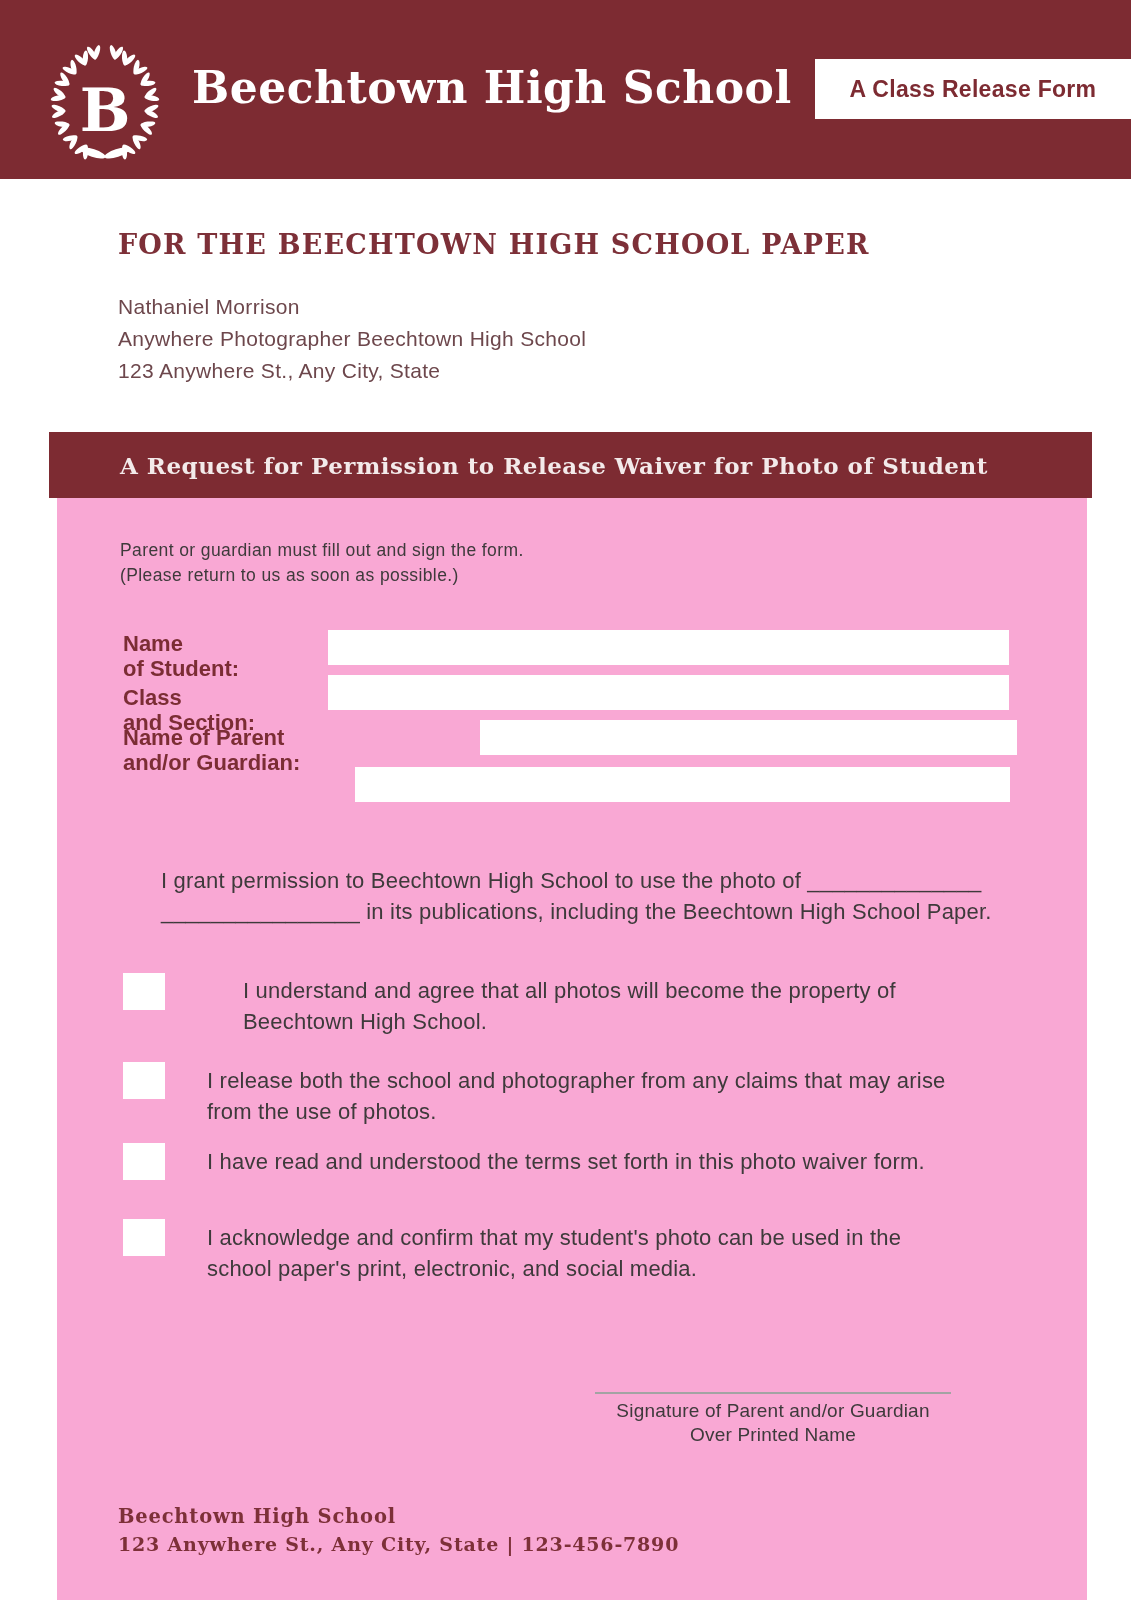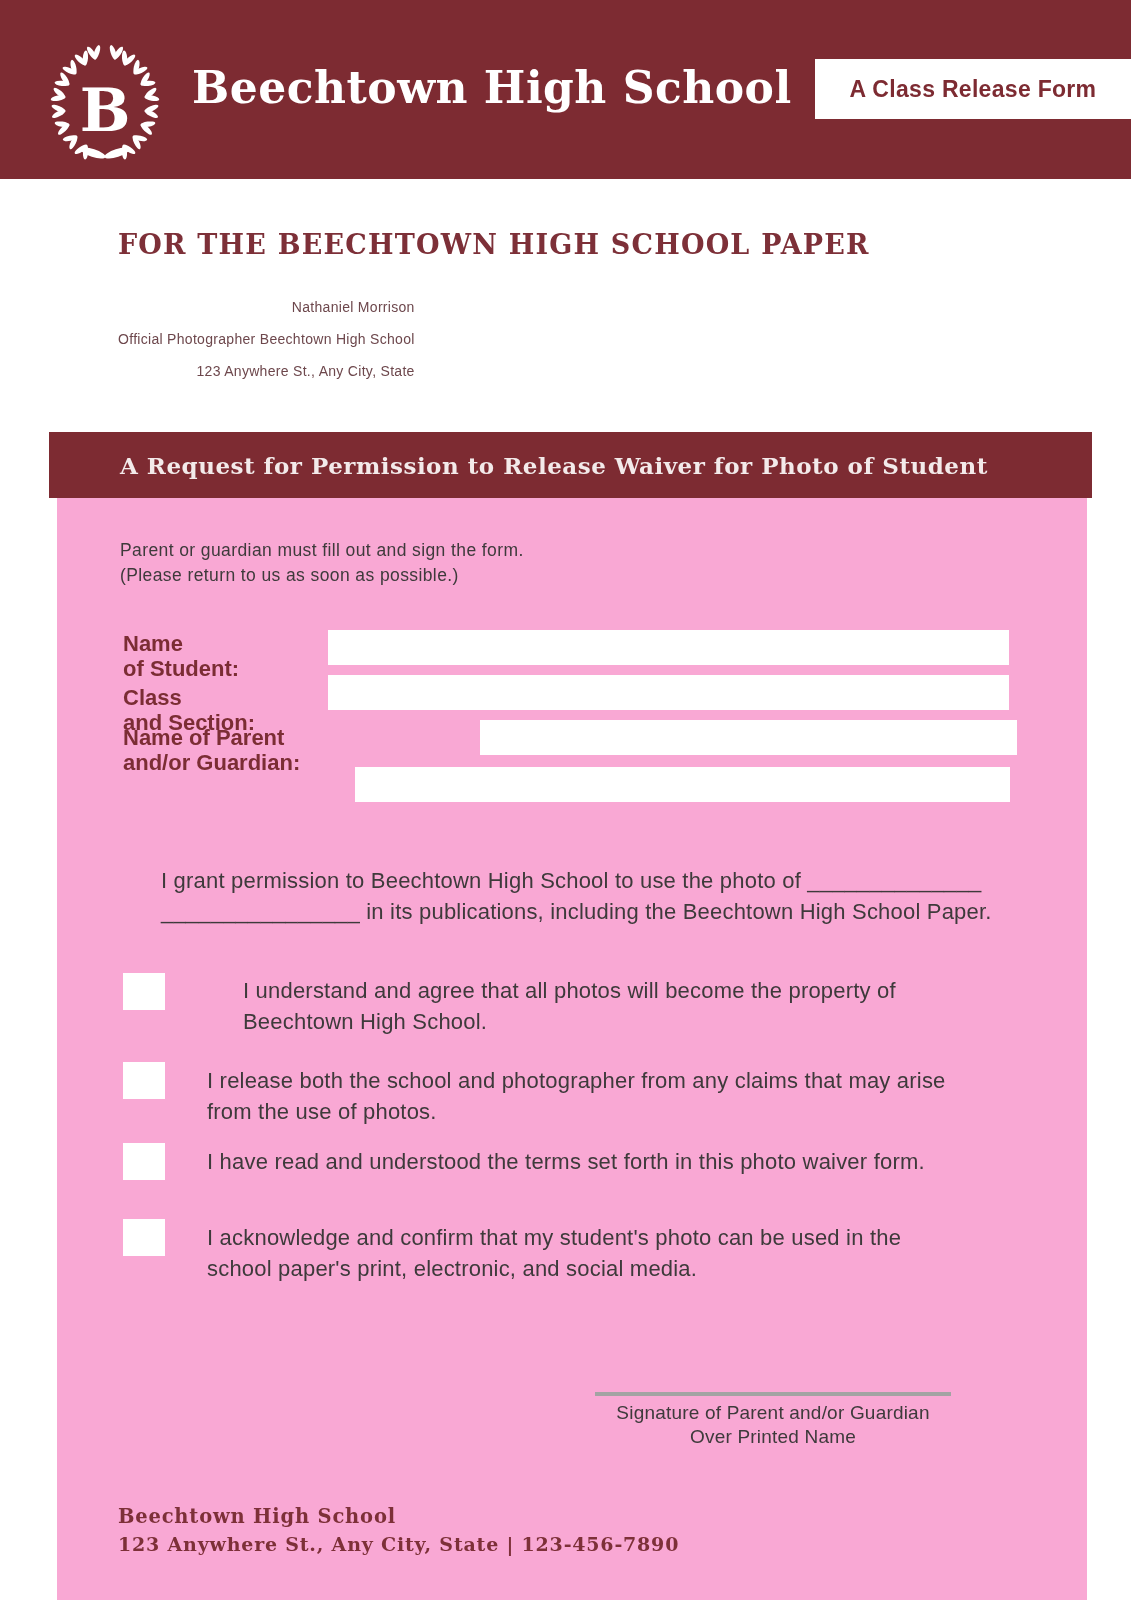--- a/index.html
+++ b/index.html
@@ -27,21 +27,21 @@
     font-size:23px; font-weight:bold; color:#7d2b32; letter-spacing:0.3px; white-space:nowrap;
   }
   
   .heading {
     position:absolute; left:118px; top:229px;
     font-family:"DejaVu Serif", serif; font-weight:bold;
     font-size:27px; color:#7d3038; letter-spacing:1.2px; white-space:nowrap;
   }
   .contact {
     position:absolute; left:118px; top:291px;
-    font-size:14px; line-height:32px; color:#6d474c; letter-spacing:0.3px;text-align:right;
+    font-size:21px; line-height:32px; color:#6d474c; letter-spacing:0.3px;
   }
   
   .banner {
     position:absolute; left:49px; top:432px; width:1043px; height:66px;
     background:#7d2b32; display:flex; align-items:center;
   }
   .banner-title {
     padding-left:71px; font-family:"DejaVu Serif", serif; font-weight:bold;
     font-size:23px; color:#f3eaea; letter-spacing:0.5px; white-space:nowrap;
   }
@@ -80,21 +80,21 @@
   }
   .cb-0 { top:475px; } .cb-1 { top:564px; } .cb-2 { top:645px; } .cb-3 { top:721px; }
   .cbtext {
     position:absolute; left:150px; width:830px;
     font-size:22px; line-height:31px; letter-spacing:0.2px;
     color:#3e3a3b; white-space:pre-line;
   }
   .ct-0 { top:477px;margin-left:36px; } .ct-1 { top:567px; } .ct-2 { top:648px; } .ct-3 { top:724px; }
   .signature {
     position:absolute; left:538px; top:894px; width:356px;
-    border-top:4px solid #a3a3a3; padding-top:5px;
+    border-top:2px solid #a3a3a3; padding-top:5px;
   }
   .signature-caption {
     text-align:center; font-size:19px; line-height:23.5px;
     color:#3e3a3b; white-space:pre-line; letter-spacing:0.2px;
   }
   
   .footer-name {
     position:absolute; left:118px; top:1505px;
     font-family:"DejaVu Serif", serif; font-weight:bold;
     font-size:19.5px; color:#7d3038; letter-spacing:0.8px; white-space:nowrap;
@@ -144,21 +144,21 @@
     </svg>
     <div class="school-title">Beechtown High School</div>
     <div class="tab">
       <span class="tab-label">A Class Release Form</span>
     </div>
   </div>
 
   <div class="heading">FOR THE BEECHTOWN HIGH SCHOOL PAPER</div>
   <div class="contact">
     <div>Nathaniel Morrison</div>
-    <div>Official Photographer Beechtown High School</div>
+    <div>Anywhere Photographer Beechtown High School</div>
     <div>123 Anywhere St., Any City, State</div>
   </div>
 
   <div class="banner">
     <span class="banner-title">A Request for Permission to Release Waiver for Photo of Student</span>
   </div>
 
   <div class="panel">
     <div class="note">Parent or guardian must fill out and sign the form.
 (Please return to us as soon as possible.)</div>

